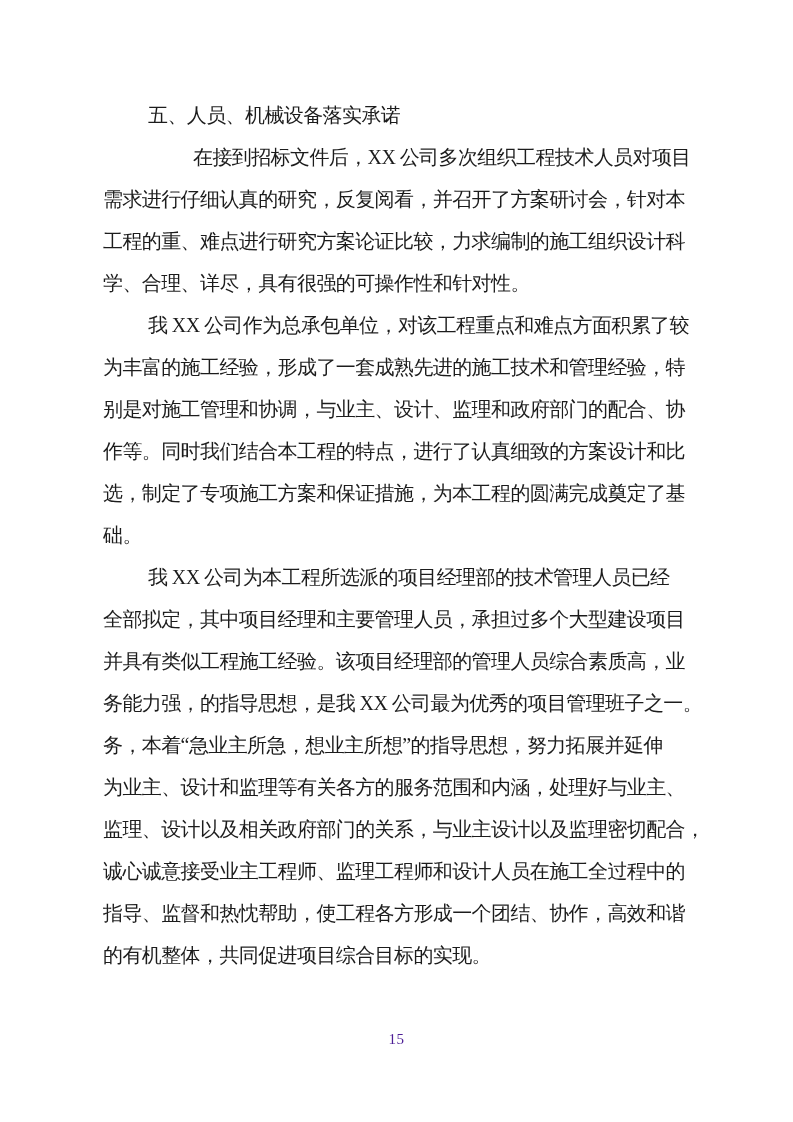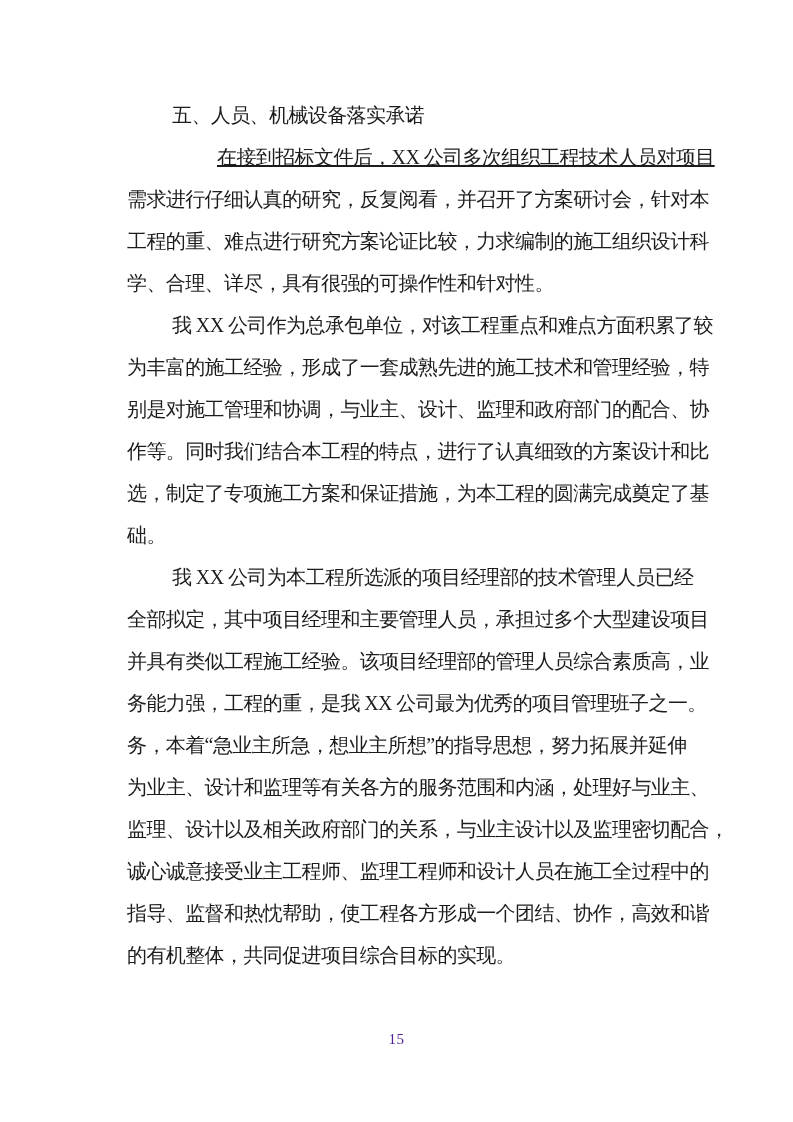--- a/index.html
+++ b/index.html
@@ -21,24 +21,23 @@
     top:94px;
     width:580px;
   }
   .line{
     height:42px;
     line-height:42px;
     font-size:20px;
     color:#1c1c1c;
     white-space:nowrap;
     letter-spacing:-0.6px;
-    margin-left:24px;
   }
   .indent-2{ padding-left:45px; }
-  .indent-4{ padding-left:90px;text-decoration:underline; }
+  .indent-4{ padding-left:90px; }
   .page-number{
     position:absolute;
     top:1031px;
     left:0;
     width:100%;
     text-align:center;
     font-size:15px;
     letter-spacing:0.5px;
     color:#4c1d95;
   }
@@ -55,21 +54,21 @@
       <div class="line">学、合理、详尽，具有很强的可操作性和针对性。</div>
       <div class="line indent-2">我 XX 公司作为总承包单位，对该工程重点和难点方面积累了较</div>
       <div class="line">为丰富的施工经验，形成了一套成熟先进的施工技术和管理经验，特</div>
       <div class="line">别是对施工管理和协调，与业主、设计、监理和政府部门的配合、协</div>
       <div class="line">作等。同时我们结合本工程的特点，进行了认真细致的方案设计和比</div>
       <div class="line">选，制定了专项施工方案和保证措施，为本工程的圆满完成奠定了基</div>
       <div class="line">础。</div>
       <div class="line indent-2">我 XX 公司为本工程所选派的项目经理部的技术管理人员已经</div>
       <div class="line">全部拟定，其中项目经理和主要管理人员，承担过多个大型建设项目</div>
       <div class="line">并具有类似工程施工经验。该项目经理部的管理人员综合素质高，业</div>
-      <div class="line">务能力强，工程的重，是我 XX 公司最为优秀的项目管理班子之一。</div>
+      <div class="line">务能力强，的指导思想，是我 XX 公司最为优秀的项目管理班子之一。</div>
       <div class="line">务，本着“急业主所急，想业主所想”的指导思想，努力拓展并延伸</div>
       <div class="line">为业主、设计和监理等有关各方的服务范围和内涵，处理好与业主、</div>
       <div class="line">监理、设计以及相关政府部门的关系，与业主设计以及监理密切配合，</div>
       <div class="line">诚心诚意接受业主工程师、监理工程师和设计人员在施工全过程中的</div>
       <div class="line">指导、监督和热忱帮助，使工程各方形成一个团结、协作，高效和谐</div>
       <div class="line">的有机整体，共同促进项目综合目标的实现。</div>
     </div>
   <div class="page-number">15</div>
 </div>
 

